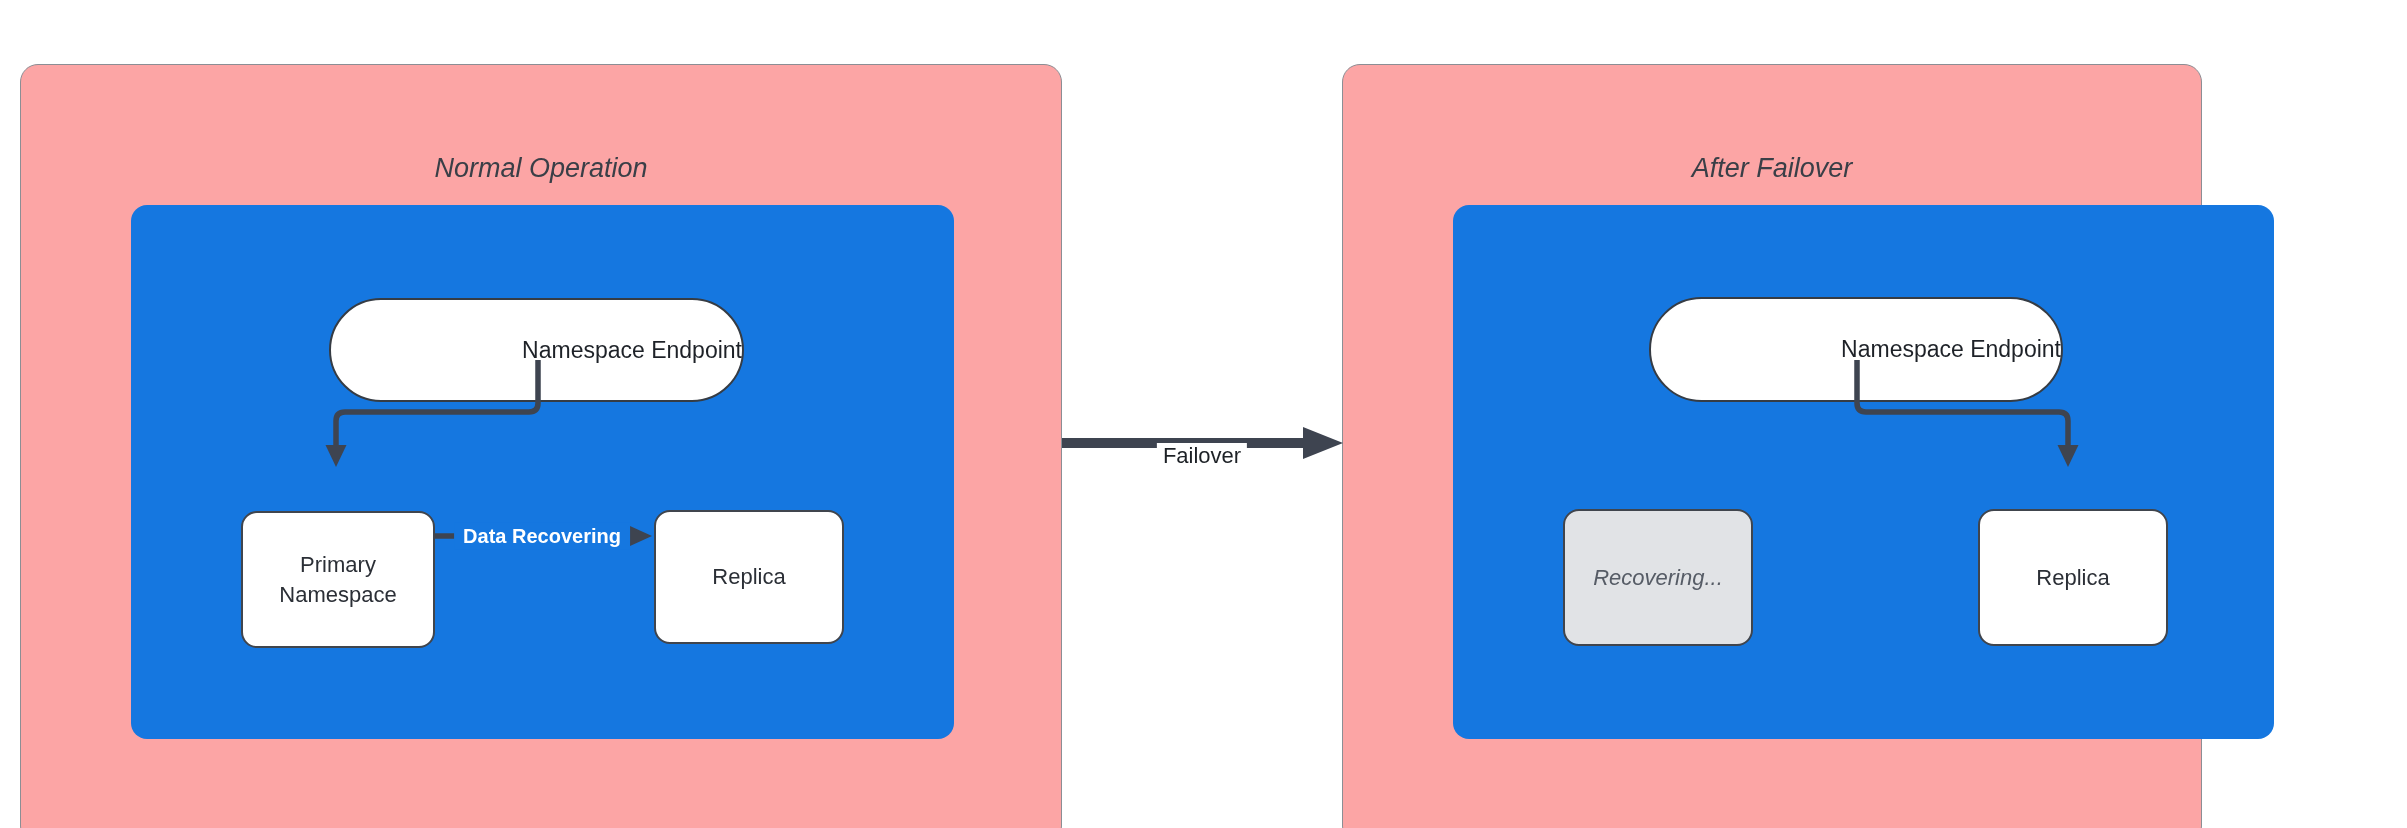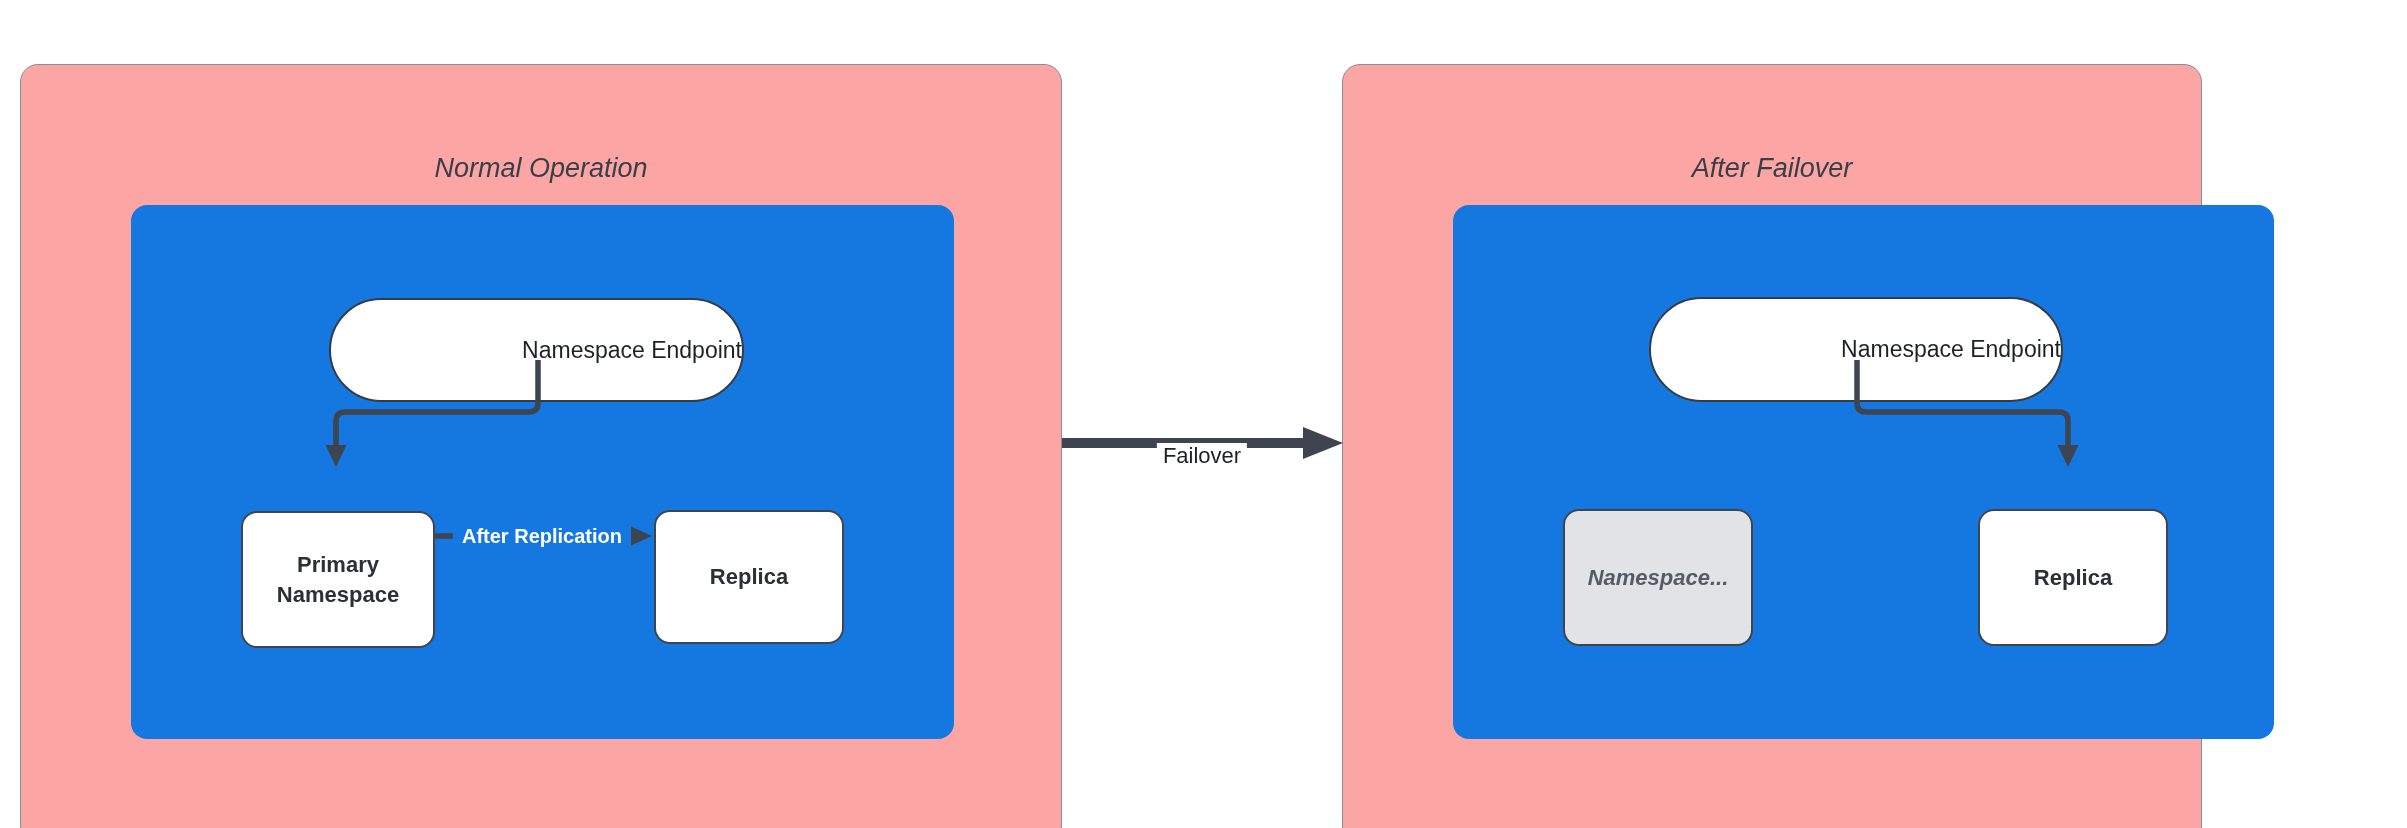--- a/index.html
+++ b/index.html
@@ -65,21 +65,20 @@
     border: 2px solid #40454d;
     border-radius: 16px;
     display: flex;
     align-items: center;
     justify-content: center;
     text-align: center;
     font-size: 22px;
     line-height: 1.32;
     color: #2b2f36;
     padding: 6px 10px;
-    font-weight: bold;
   }
   #node-primary        { left: 110px; top: 306px; width: 194px; height: 137px; }
   #node-replica-left   { left: 523px; top: 305px; width: 190px; height: 134px; }
   #node-recovering     { left: 110px; top: 304px; width: 190px; height: 137px;
                          background: #e1e3e6; color: #565c66; font-style: italic; }
   #node-replica-right  { left: 525px; top: 304px; width: 190px; height: 137px; }
 
   
   #connector-layer {
     position: absolute;
@@ -129,21 +128,21 @@
   </div>
 </div>
 
 <div class="panel" id="panel-right">
   <div class="panel-title">After Failover</div>
   <div class="cluster">
     <div class="pill">
       <span>Namespace Endpoint</span>
     </div>
     <div class="node" id="node-recovering">
-      <span>Namespace...</span>
+      <span>Recovering...</span>
     </div>
     <div class="node" id="node-replica-right">
       <span>Replica</span>
     </div>
   </div>
 </div>
 
 <svg id="connector-layer" viewBox="0 0 2407 828" xmlns="http://www.w3.org/2000/svg">
 
   <path d="M 538 360 L 538 403 Q 538 412 529 412 L 345 412 Q 336 412 336 421 L 336 449" fill="none" stroke="#3e4450" stroke-width="5.5"></path>
@@ -152,14 +151,14 @@
   <line x1="435" y1="536" x2="634" y2="536" stroke="#3e4450" stroke-width="5.5"></line>
   <polygon points="652,536 630,526 630,546" fill="#3e4450"></polygon>
 
   <line x1="1062" y1="443" x2="1306" y2="443" stroke="#3e4450" stroke-width="10"></line>
   <polygon points="1343,443 1303,427 1303,459" fill="#3e4450"></polygon>
 
   <path d="M 1857 360 L 1857 403 Q 1857 412 1866 412 L 2059 412 Q 2068 412 2068 421 L 2068 449" fill="none" stroke="#3e4450" stroke-width="5.5"></path>
   <polygon points="2068,467 2057.5,445 2078.5,445" fill="#3e4450"></polygon>
 </svg>
 
-<div class="edge-label" id="label-replication">After Replication</div>
+<div class="edge-label" id="label-replication">Data Recovering</div>
 <div class="edge-label" id="label-failover">Failover</div>
 
 </body></html>

